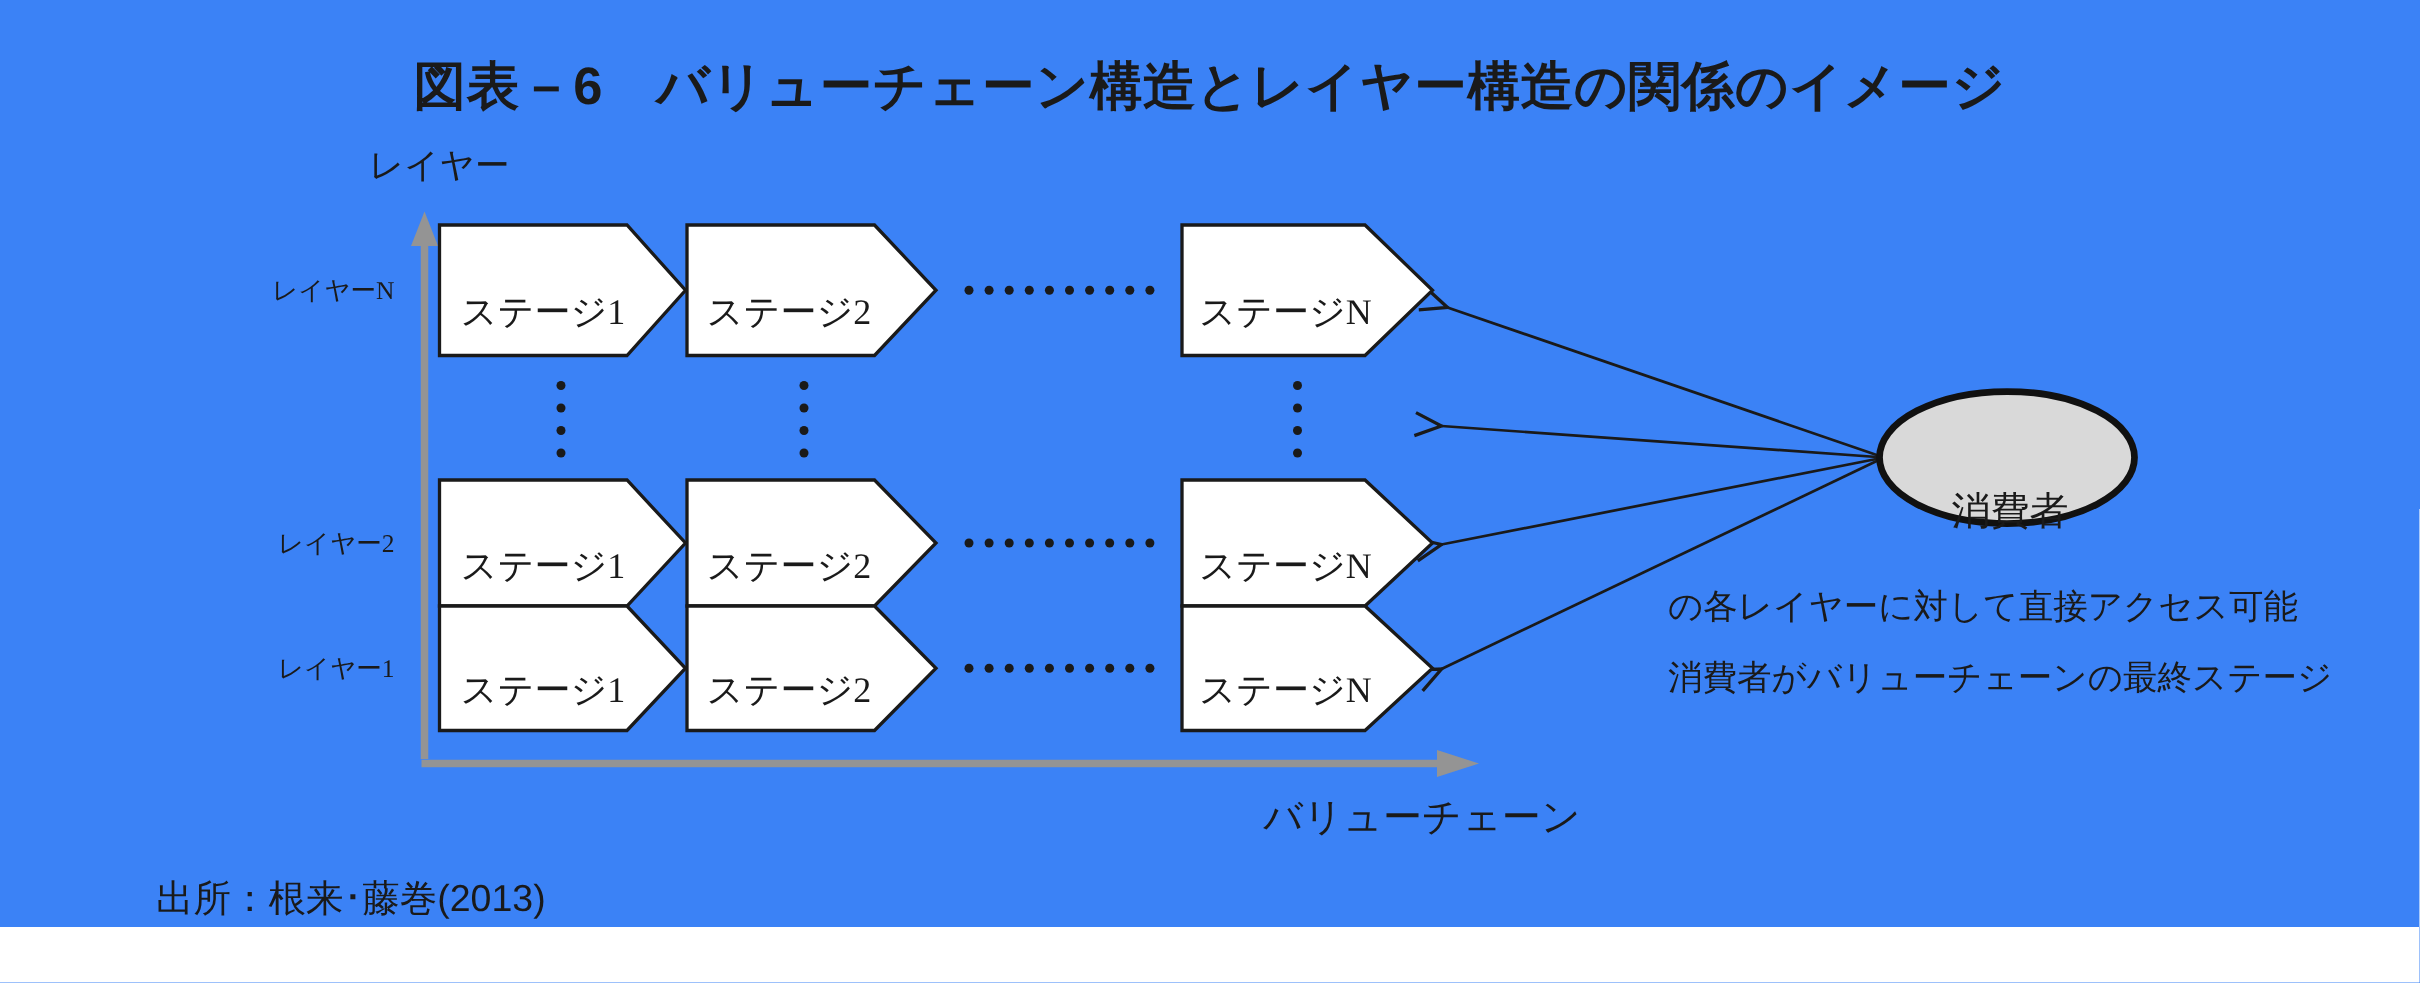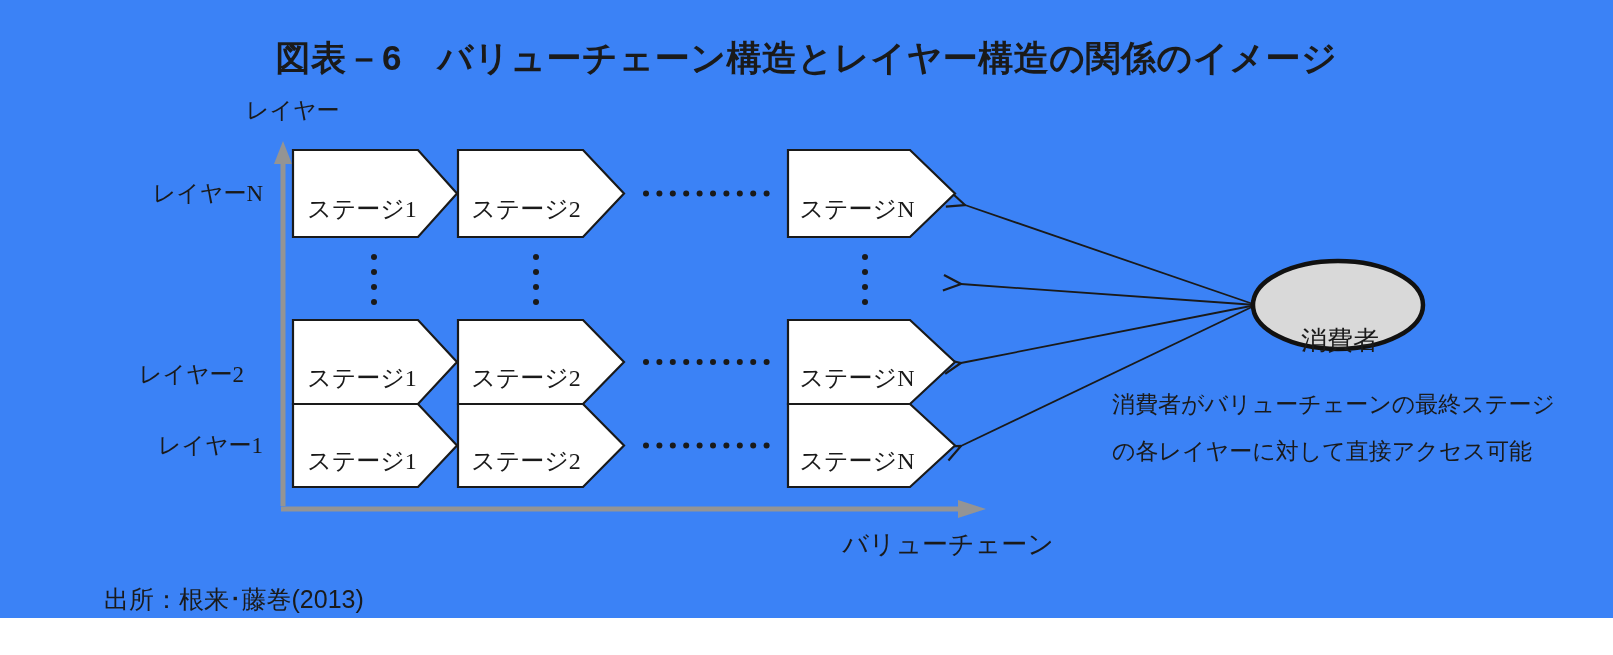--- a/index.html
+++ b/index.html
@@ -3,21 +3,21 @@
 <meta charset="utf-8">
 <style>
   html,body{margin:0;padding:0;background:#ffffff;}
   .canvas{position:relative;width:1613px;height:618px;background:#3b82f6;overflow:hidden;
           font-family:"Liberation Sans",sans-serif;color:#1a1a1a;}
   .abs{position:absolute;}
   .title{left:0;right:0;top:36px;text-align:center;
          font-weight:bold;font-size:35px;line-height:44px;letter-spacing:0.5px;}
   .yaxis-label{left:246px;top:96px;font-size:23px;line-height:28px;}
   .xaxis-label{left:823px;top:528px;width:250px;text-align:center;font-size:26px;line-height:32px;}
-  .row-label{left:120px;width:143px;text-align:right;font-size:23px;line-height:29px;
+  .row-label{left:120px;width:143px;text-align:right;font-size:17px;line-height:29px;
              font-family:"Liberation Serif",serif;}
   .stage-label{width:150px;text-align:center;font-size:24px;line-height:30px;
                font-family:"Liberation Serif",serif;margin-top:16px;}
   .rN{top:178px;} .r2{top:347px;} .r1{top:430px;}
   .c1{left:287px;} .c2{left:451px;} .cN{left:782px;}
   .consumer-label{left:1265px;top:288px;width:150px;text-align:center;font-size:26px;line-height:32px;margin-top:36px;}
   .annotation{left:1112px;top:381px;font-size:23px;line-height:47px;white-space:nowrap;}
   .source{left:104px;top:584px;font-size:25px;line-height:31px;}
   svg{position:absolute;left:0;top:0;}
 </style>
@@ -110,36 +110,36 @@
 
     <ellipse cx="1338" cy="305" rx="85" ry="44" stroke="#111111" stroke-width="4.5" fill="#d9d9d9"></ellipse>
   </svg>
 
   <div class="abs title">図表－6　バリューチェーン構造とレイヤー構造の関係のイメージ</div>
 
   <div class="abs yaxis-label">レイヤー</div>
   <div class="abs xaxis-label">バリューチェーン</div>
 
   <div class="abs row-label rN" style="top:179px;">レイヤーN</div>
-  <div class="abs row-label r2" style="top:360px;text-align:center;">レイヤー2</div>
+  <div class="abs row-label r2" style="top:348px;">レイヤー2</div>
   <div class="abs row-label r1" style="top:431px;">レイヤー1</div>
 
   <div class="abs stage-label rN c1">ステージ1</div>
   <div class="abs stage-label rN c2">ステージ2</div>
   <div class="abs stage-label rN cN">ステージN</div>
 
   <div class="abs stage-label r2 c1">ステージ1</div>
   <div class="abs stage-label r2 c2">ステージ2</div>
   <div class="abs stage-label r2 cN">ステージN</div>
 
   <div class="abs stage-label r1 c1">ステージ1</div>
   <div class="abs stage-label r1 c2">ステージ2</div>
   <div class="abs stage-label r1 cN">ステージN</div>
 
   <div class="abs consumer-label">消費者</div>
 
   <div class="abs annotation">
+    <div>の各レイヤーに対して直接アクセス可能</div>
     <div>消費者がバリューチェーンの最終ステージ</div>
-    <div>の各レイヤーに対して直接アクセス可能</div>
   </div>
 
   <div class="abs source">出所：根来･藤巻(2013)</div>
 </div>
 
 </body></html>

